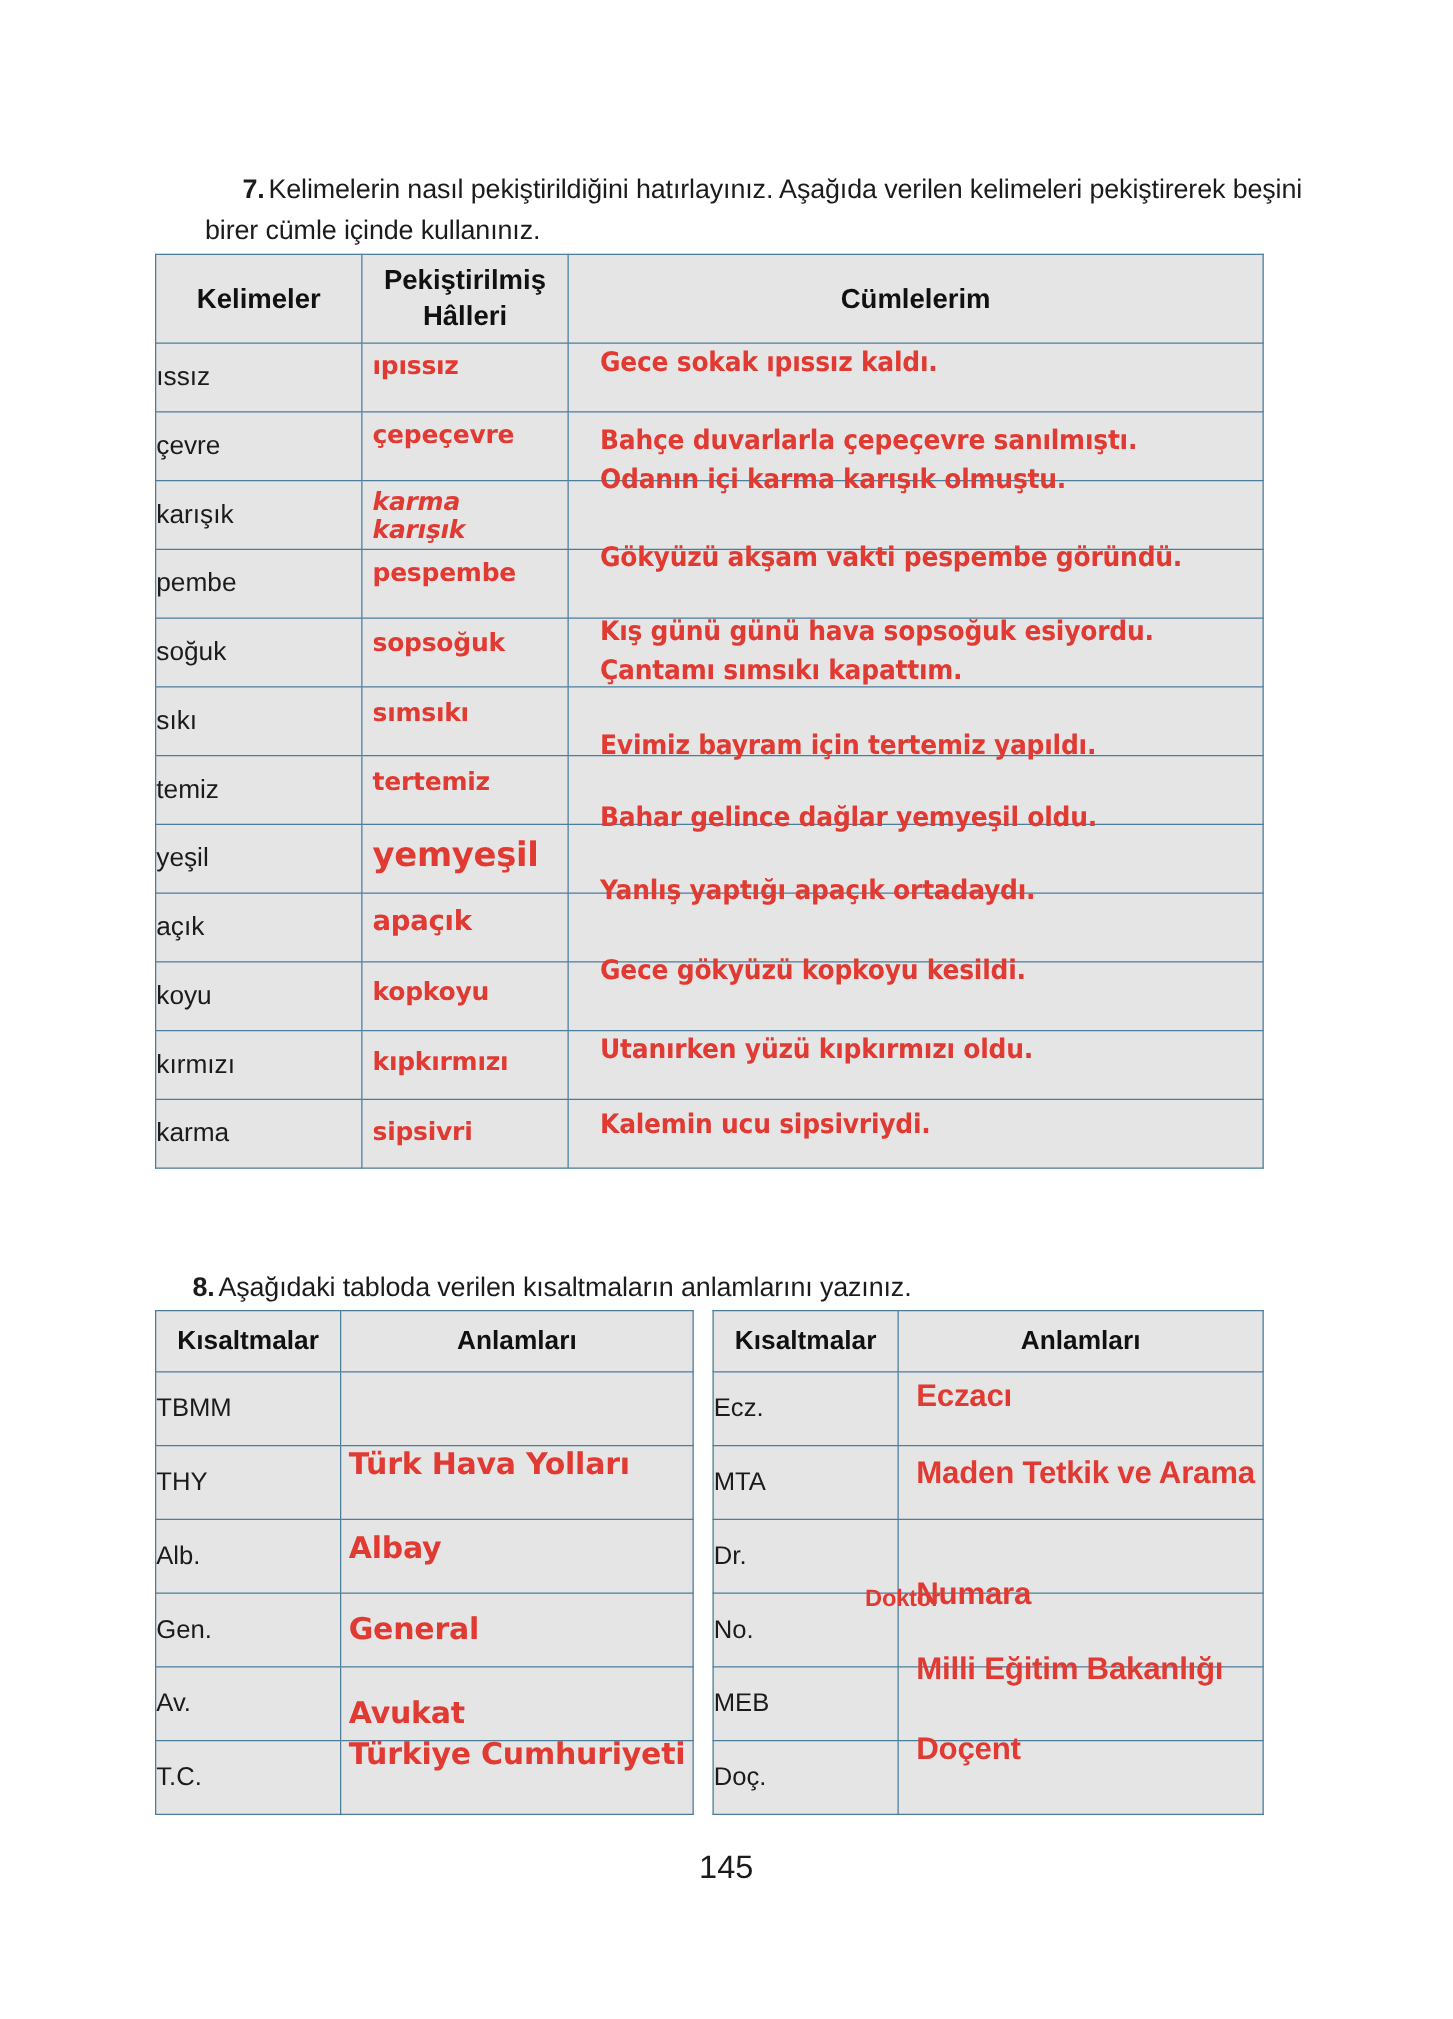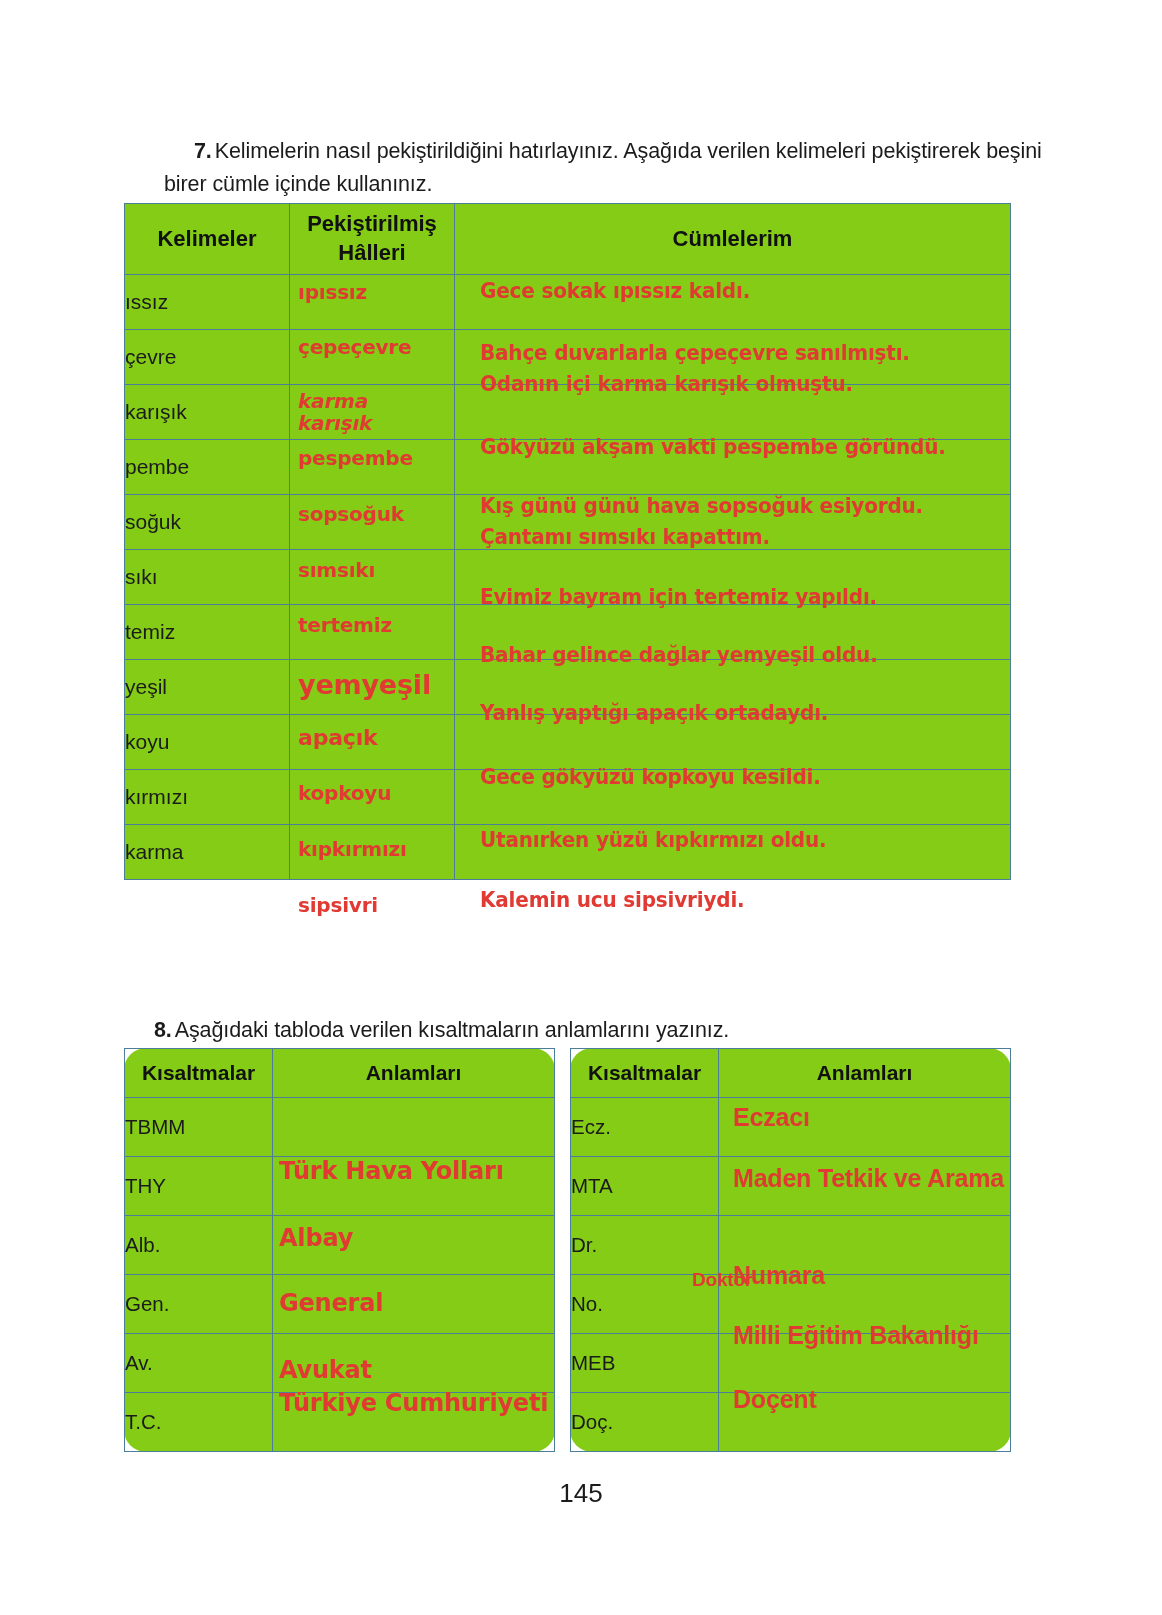--- a/index.html
+++ b/index.html
@@ -36,21 +36,21 @@
     font-weight: bold;
     padding-right: 3px;
   }
   .q-indent { padding-left: 30px; display: inline; }
 
   
   .tbl {
     position: absolute;
     border-collapse: collapse;
     table-layout: fixed;
-    background: #84cc16;
+    background: #e5e5e5;
   }
   .tbl td, .tbl th {
     border: 1.6px solid #4a7e9b;
     padding: 0;
     vertical-align: middle;
     position: relative;
   }
 
   
   #table7 { left: 124px; top: 203px; width: 886px; }
@@ -85,21 +85,21 @@
     white-space: pre;
     letter-spacing: -0.2px;
     line-height: 1.12;
   }
   .ink.cond {
     transform: scaleX(0.93);
     transform-origin: left center;
   }
 
   
-  .tbl8 { top: 1048px; border-radius: 22px; }
+  .tbl8 { top: 1048px; }
   #table8left  { left: 124px; width: 430px; }
   #table8right { left: 570px; width: 440px; }
 
   .tbl8 col.a { width: 148px; }
   #table8left  col.b { width: 282px; }
   #table8right col.b { width: 292px; }
 
   .tbl8 th {
     height: 48px;
     font-size: 21px;
@@ -186,20 +186,25 @@
           <td></td>
           <td></td>
         </tr>
       <tr>
           <td class="kelime">temiz</td>
           <td></td>
           <td></td>
         </tr>
       <tr>
           <td class="kelime">yeşil</td>
+          <td></td>
+          <td></td>
+        </tr>
+      <tr>
+          <td class="kelime">açık</td>
           <td></td>
           <td></td>
         </tr>
       <tr>
           <td class="kelime">koyu</td>
           <td></td>
           <td></td>
         </tr>
       <tr>
           <td class="kelime">kırmızı</td>

